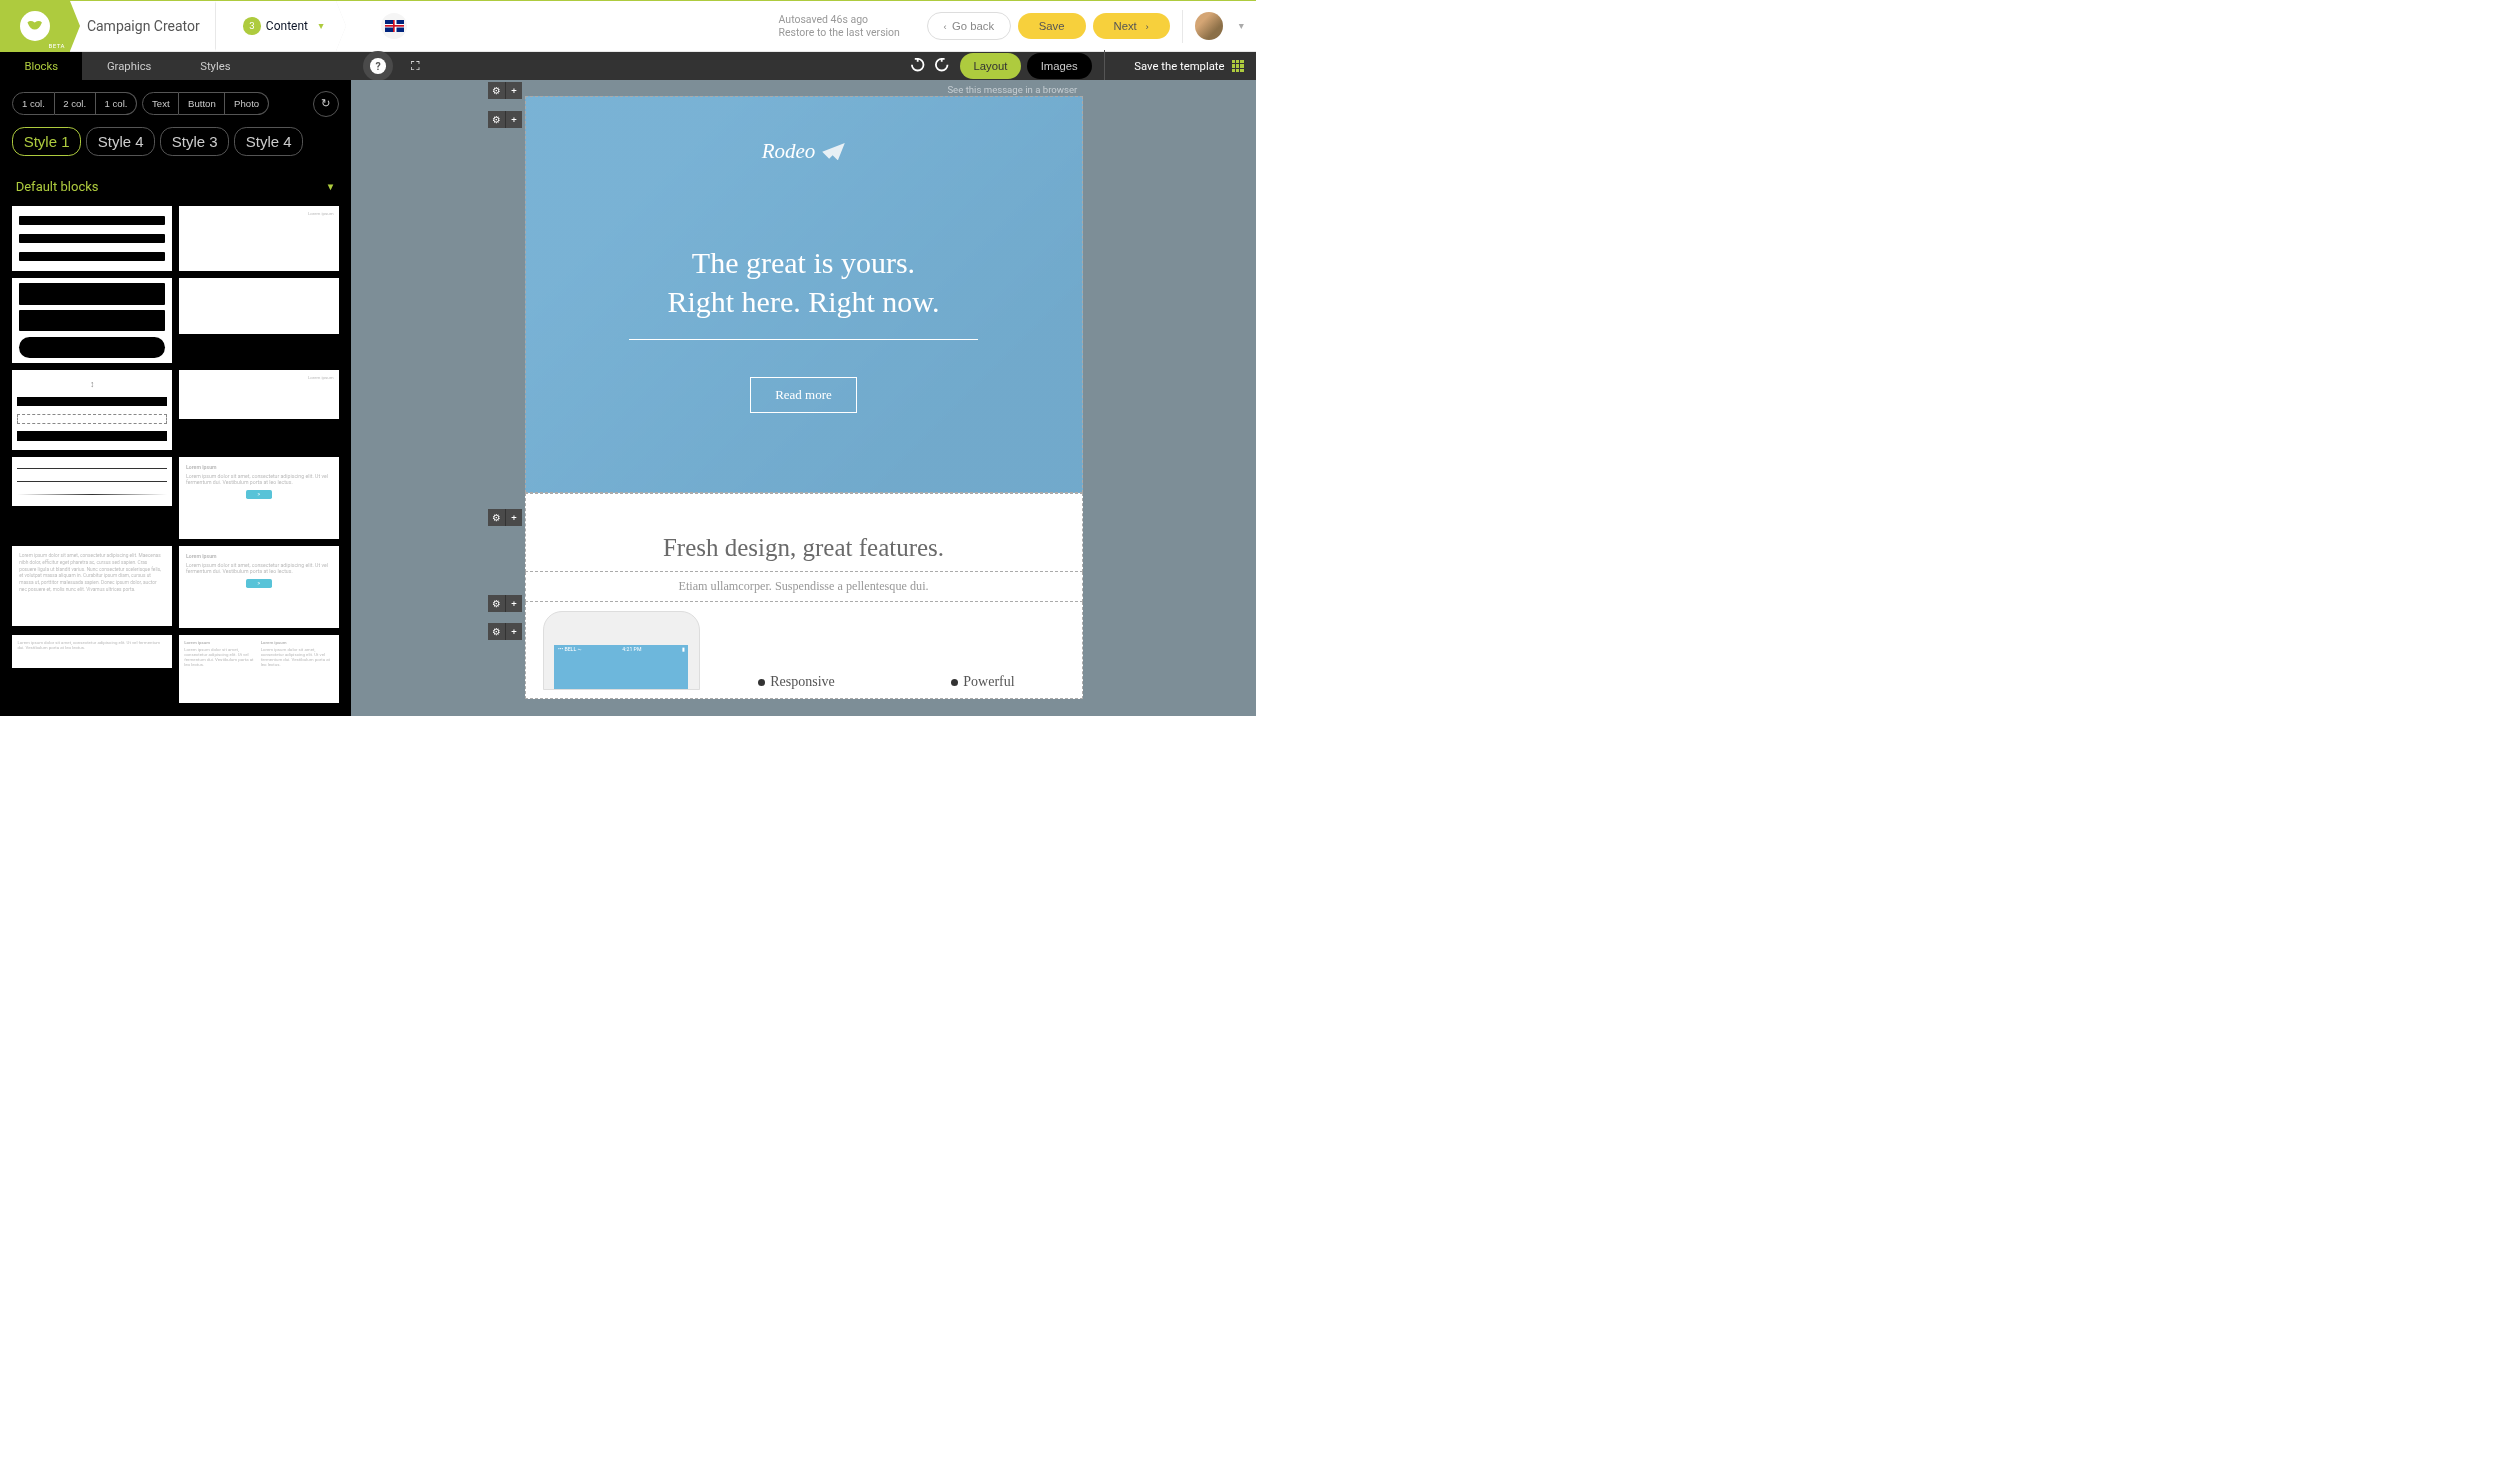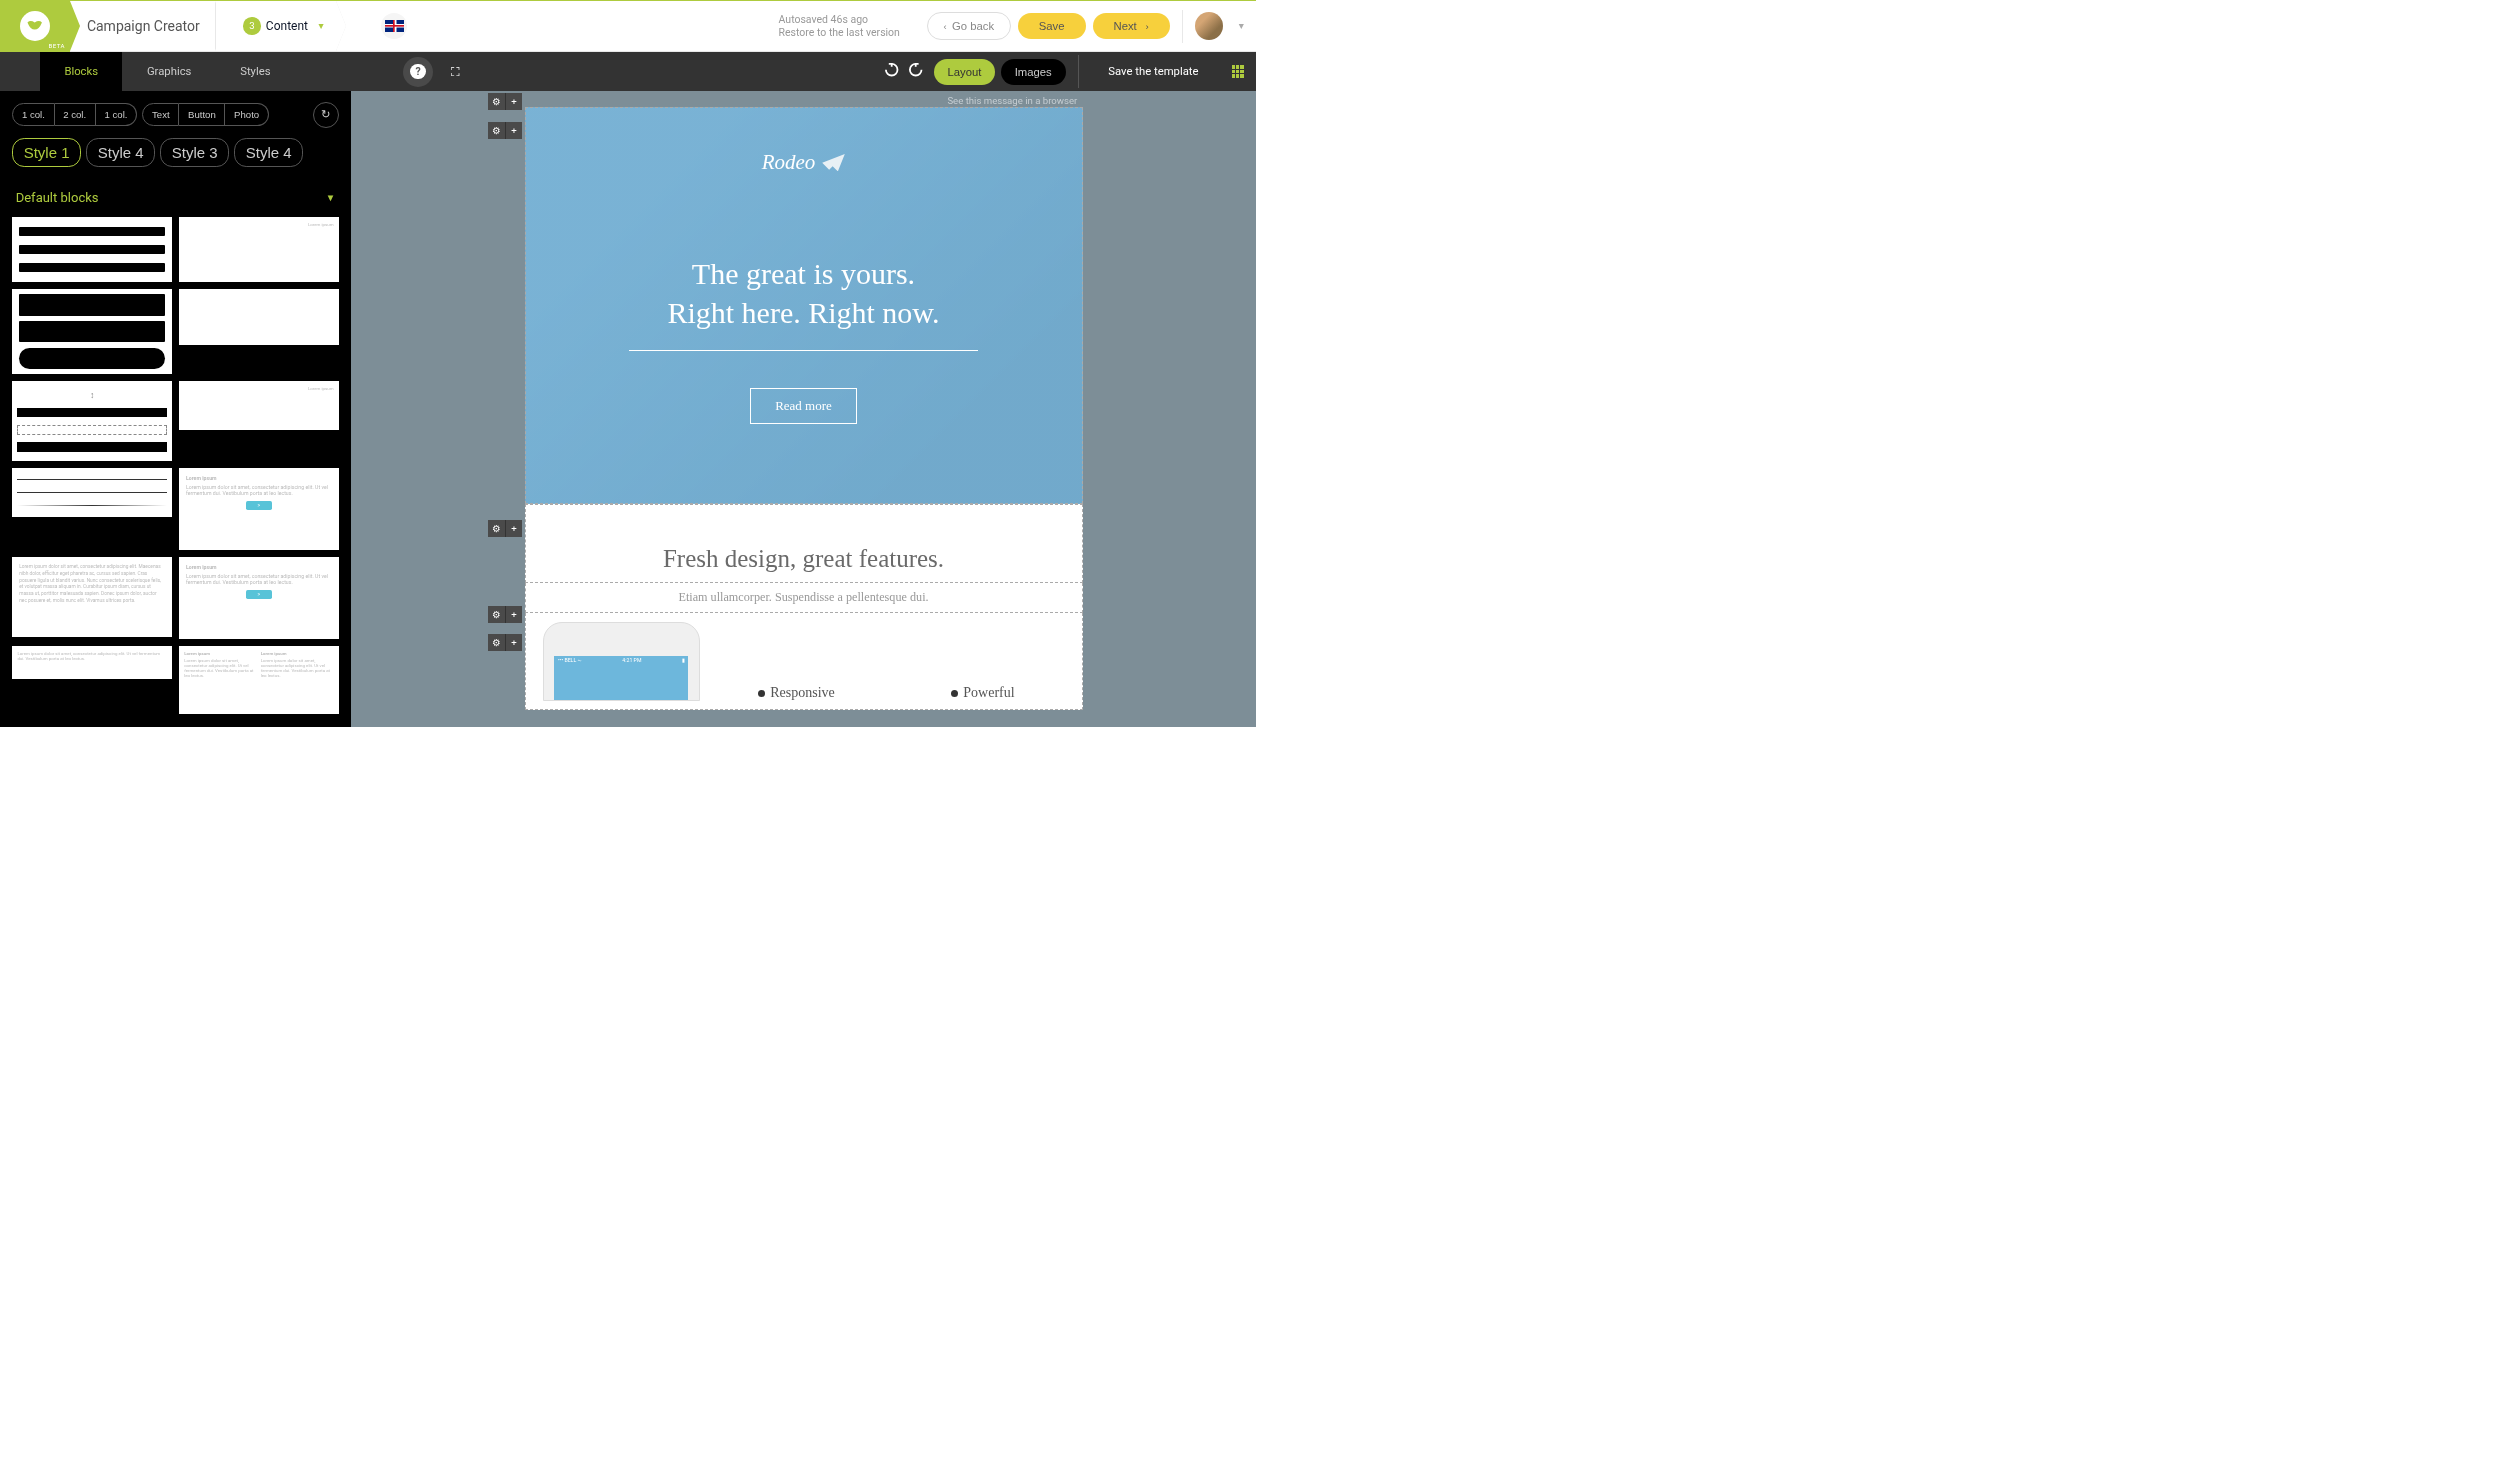--- a/index.html
+++ b/index.html
@@ -31,35 +31,35 @@
 .btn-goback { background: #fff; color: #888; border: 0.9px solid #ddd; }
 .btn-goback .arrow { margin-right: 5.2px; font-size: 9.6px; }
 .btn-save { background: #f7d03c; color: #555; font-weight: 500; padding: 7px 21px; }
 .btn-next { background: #f7d03c; color: #555; font-weight: 500; padding: 7px 21px; }
 .btn-next .arrow { margin-left: 8.7px; font-size: 9.6px; }
 .divider-v { width: 0.9px; height: 33px; background: #e8e8e8; margin: 0 5.2px; }
 .avatar { width: 28px; height: 28px; border-radius: 50%; background: linear-gradient(135deg, #d4a574 30%, #8b6f47 70%); }
 .avatar-chevron { color: #aaa; font-size: 8.7px; margin-left: 7px; }
 
 
-.second-bar { display: flex; height: 39px; background: #333; padding-left: 40px; }
+.second-bar { display: flex; height: 28px; background: #333; }
 .tab-group { display: flex; width: 351px; background: #333; }
 .tab-item { flex: none; padding: 0 24.4px; display: flex; align-items: center; font-size: 11.3px; color: #ccc; cursor: pointer; }
 .tab-item.active { background: #000; color: #aecb3e; }
 .toolbar-right { flex: 1; display: flex; align-items: center; padding: 0 12.2px; }
 .icon-btn { width: 30px; height: 30px; border-radius: 50%; display: flex; align-items: center; justify-content: center; cursor: pointer; margin-right: 7px; }
 .icon-btn.dark { background: #4a4a4a; color: #fff; }
 .help-icon { background: #fff; color: #555; border-radius: 50%; width: 15.7px; height: 15.7px; display: flex; align-items: center; justify-content: center; font-size: 10.5px; font-weight: bold; }
 .fullscreen-icon { color: #fff; font-size: 12.2px; }
 .toolbar-spacer { flex: 1; }
 .undo-btn, .redo-btn { color: #fff; cursor: pointer; margin: 0 3.5px; }
 .pill-btn { border: none; border-radius: 14px; padding: 7px 14px; font-size: 11.3px; cursor: pointer; margin-left: 5.2px; }
 .pill-layout { background: #aecb3e; color: #333; }
 .pill-images { background: #000; color: #ccc; }
-.save-template { color: #fff; font-size: 11.3px; margin-left: 17.4px; cursor: pointer; display: flex; align-items: center; gap: 26px; }
+.save-template { color: #fff; font-size: 11.3px; margin-left: 17.4px; cursor: pointer; display: flex; align-items: center; }
 .grid-icon { margin-left: 7px; display: inline-grid; grid-template-columns: repeat(3, 3.5px); grid-gap: 0.9px; }
 .grid-icon span { width: 3.5px; height: 3.5px; background: #aecb3e; }
 
 
 .main-area { display: flex; height: calc(731px - 51px - 44px); }
 .sidebar { width: 351px; background: #000; overflow-y: auto; flex-shrink: 0; }
 .chip-row { display: flex; padding: 10.5px 12.2px 5.2px; gap: 0; align-items: center; }
 .chip { border: 0.9px solid #555; color: #ccc; font-size: 9.6px; padding: 5.2px 8.7px; cursor: pointer; background: transparent; }
 .chip:first-child { border-radius: 12.2px 0 0 12.2px; }
 .chip.last { border-radius: 0 12.2px 12.2px 0; }

